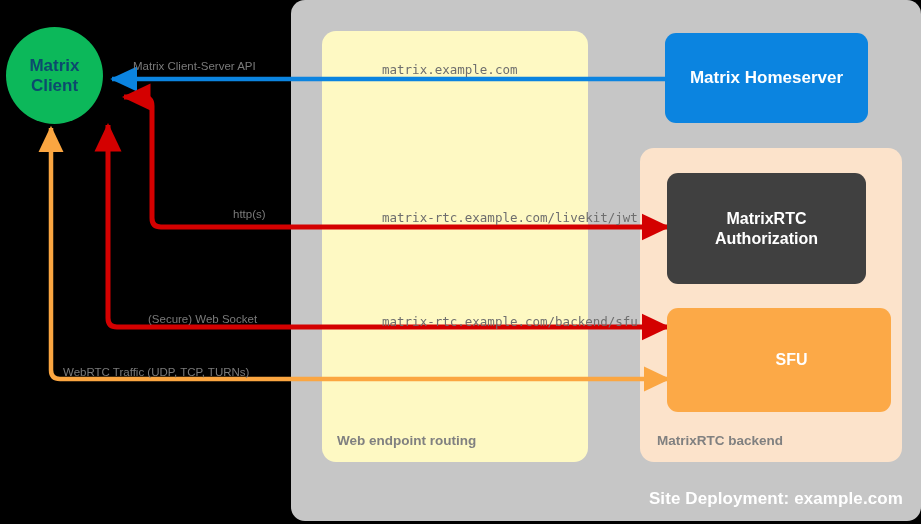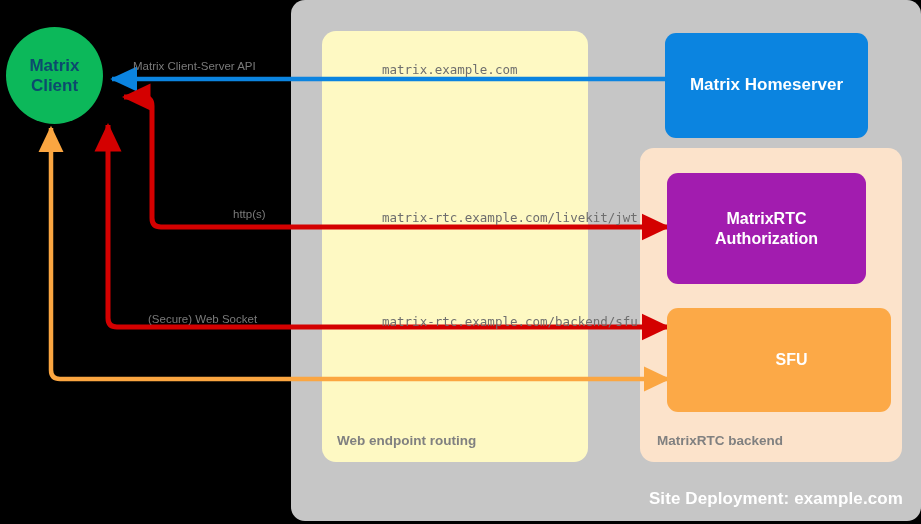--- a/index.html
+++ b/index.html
@@ -111,30 +111,30 @@
     text-align: center;
     color: #ffffff;
     font-weight: bold;
     border-radius: 11px;
     line-height: 1.2;
   }
   .homeserver {
     left: 665px;
     top: 33px;
     width: 203px;
-    height: 105px;
+    height: 90px;
     background: #0b84e0;
     font-size: 17px;
   }
   .auth-service {
     left: 667px;
     top: 173px;
     width: 199px;
     height: 111px;
-    background: #a21caf;
+    background: #404040;
     font-size: 16px;
   }
   .sfu {
     left: 667px;
     top: 308px;
     width: 199px;
     height: 104px;
     background: #fca947;
     font-size: 16px;
     padding-left: 25px;
@@ -234,20 +234,21 @@
   <div class="node-box sfu">
     <span>SFU</span>
   </div>
 
   <span class="edge-label" style="left:133px; top:60px;">Matrix Client-Server API</span>
 
   <span class="edge-label" style="left:233px; top:208px;">http(s)</span>
 
   <span class="edge-label" style="left:148px; top:313px;">(Secure) Web Socket</span>
 
+  <span class="edge-label" style="left:63px; top:366px;">WebRTC Traffic (UDP, TCP, TURNs)</span>
 
   <span class="url-label" style="left:334px; top:62px;">matrix.example.com</span>
 
   <span class="url-label" style="left:334px; top:210px;">matrix-rtc.example.com/livekit/jwt</span>
 
   <span class="url-label" style="left:334px; top:314px;">matrix-rtc.example.com/backend/sfu</span>
 
 </div>
 
 </body></html>

